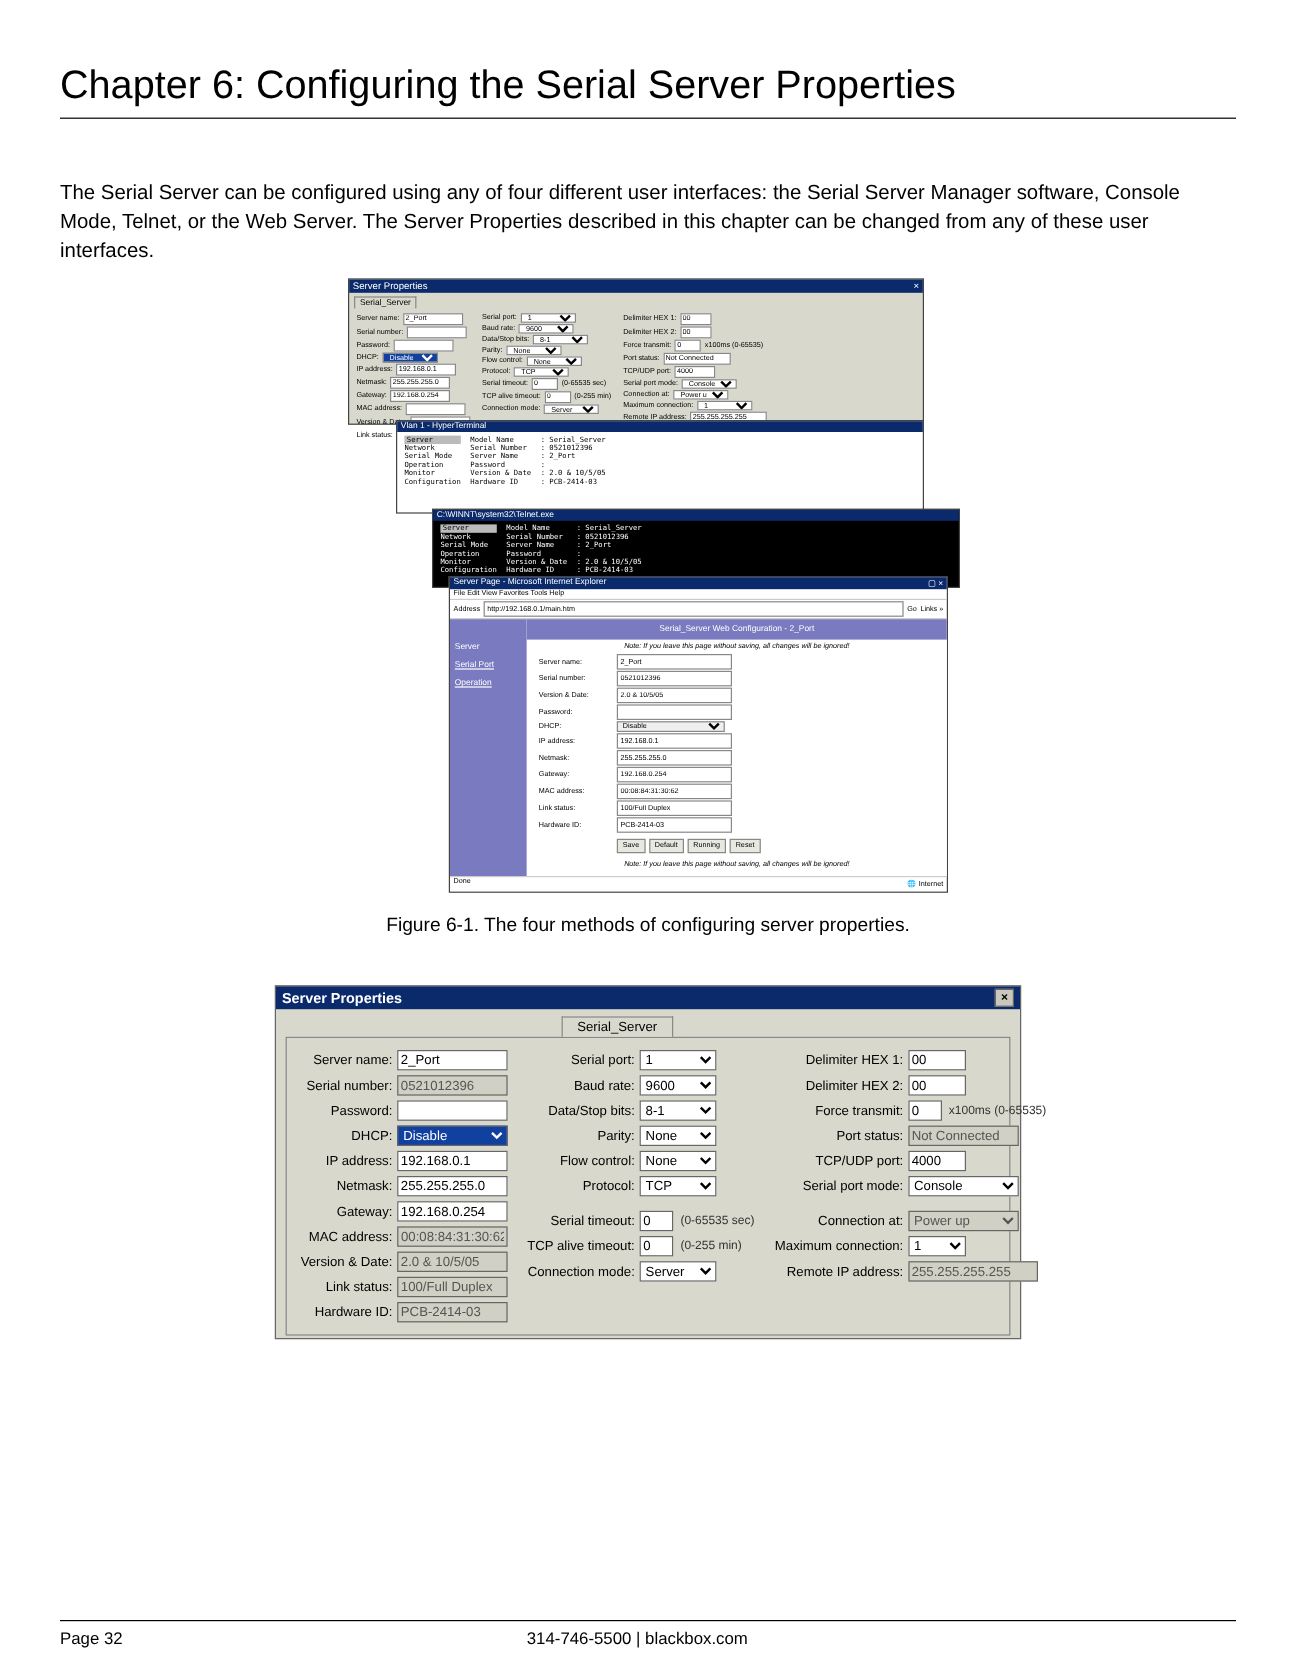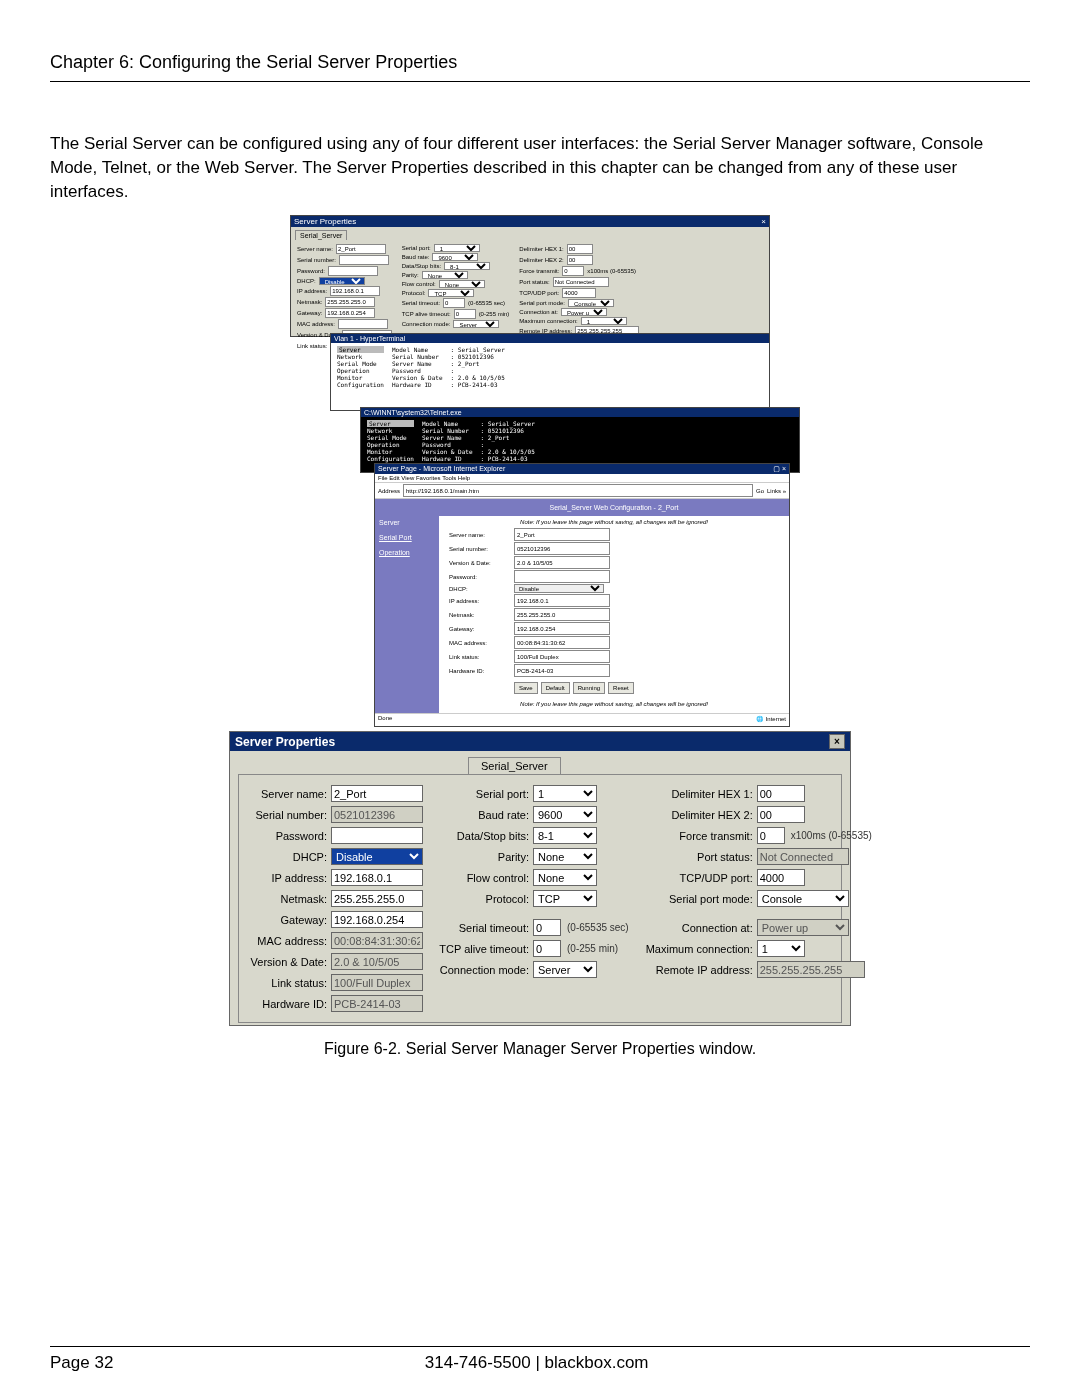--- a/index.html
+++ b/index.html
@@ -11,21 +11,21 @@
     width: 1080px;
   }
   .page {
     width: 1080px;
     min-height: 1397px;
     position: relative;
     padding: 52px 50px 60px 50px;
     box-sizing: border-box;
   }
   .chapter-head {
-    font-size: 18px;
+    font-size: 33px;
     font-weight: 400;
   }
   hr.sep {
     border: none;
     border-top: 1px solid #000;
     margin: 8px 0 50px 0;
   }
   .section-title {
     color: #1169b0;
     font-size: 20px;
@@ -139,21 +139,21 @@
   .fig2 .hint{font-size:10px;color:#333;margin-left:2px;}
   .fig2 .buttons{display:flex;justify-content:space-around;padding:12px 40px;}
   .fig2 .buttons button{width:110px;height:22px;font-size:11px;background:#e6e6da;border:1px solid #666;}
 
   
   .footer {
     position:absolute;left:0;right:0;bottom:24px;
     padding:0 50px;
   }
   .footer hr{border:none;border-top:1px solid #000;margin-bottom:6px;}
-  .footer-row{display:flex;justify-content:space-between;align-items:center;font-size:17px;}
+  .footer-row{display:flex;justify-content:space-between;align-items:center;font-size:14px;}
 </style>
 </head>
 <body>
 
 <div class="page">
   <div class="chapter-head">Chapter 6: Configuring the Serial Server Properties</div>
   <hr class="sep">
 
   <div class="body-text">The Serial Server can be configured using any of four different user interfaces: the Serial Server Manager software, Console Mode, Telnet, or the Web Server. The Server Properties described in this chapter can be changed from any of these user interfaces.</div>
 
@@ -411,20 +411,21 @@
             <div class="note">Note: If you leave this page without saving, all changes will be ignored!</div>
           </div>
         </div>
         <div class="status">
           <span>Done</span>
           <span>🌐 <span>Internet</span></span>
         </div>
       </div>
     </div>
   </div>
+  <div class="figure-caption">Figure 6-1. The four methods of configuring server properties.</div>
 
   <div class="figure-wrap">
     <div class="fig2">
       <div class="titlebar">
         <span>Server Properties</span>
         <span class="close">×</span>
       </div>
       <div class="tabwrap">
         <span class="tab">Serial_Server</span>
         <div class="tabpanel">
@@ -553,21 +554,20 @@
               </div>
             <div class="row">
                 <span class="lbl3">Remote IP address:</span>
                 <input class="w110 ro" type="text" value="255.255.255.255" style="">
               </div>
           </div>
         </div>
       </div>
     </div>
   </div>
-  <div class="figure-caption">Figure 6-2. Serial Server Manager Server Properties window.</div>
 
   <div class="footer">
     <hr>
     <div class="footer-row">
       <span>Page 32</span>
       <span>314-746-5500   |   blackbox.com</span>
       <span style="width:70px;"></span>
     </div>
   </div>
 </div>

